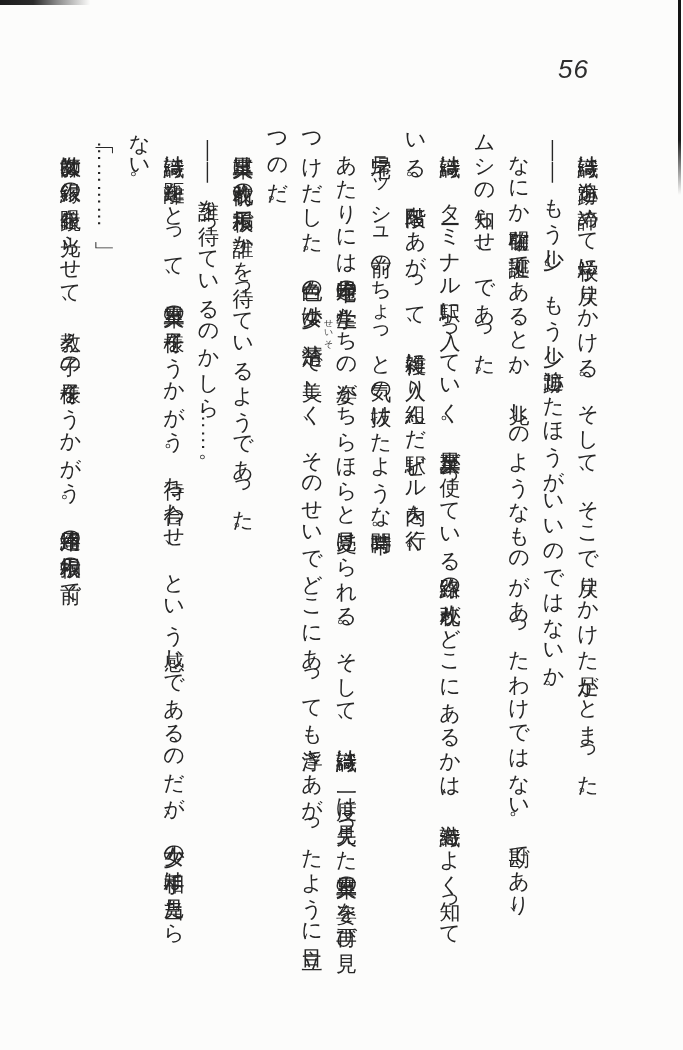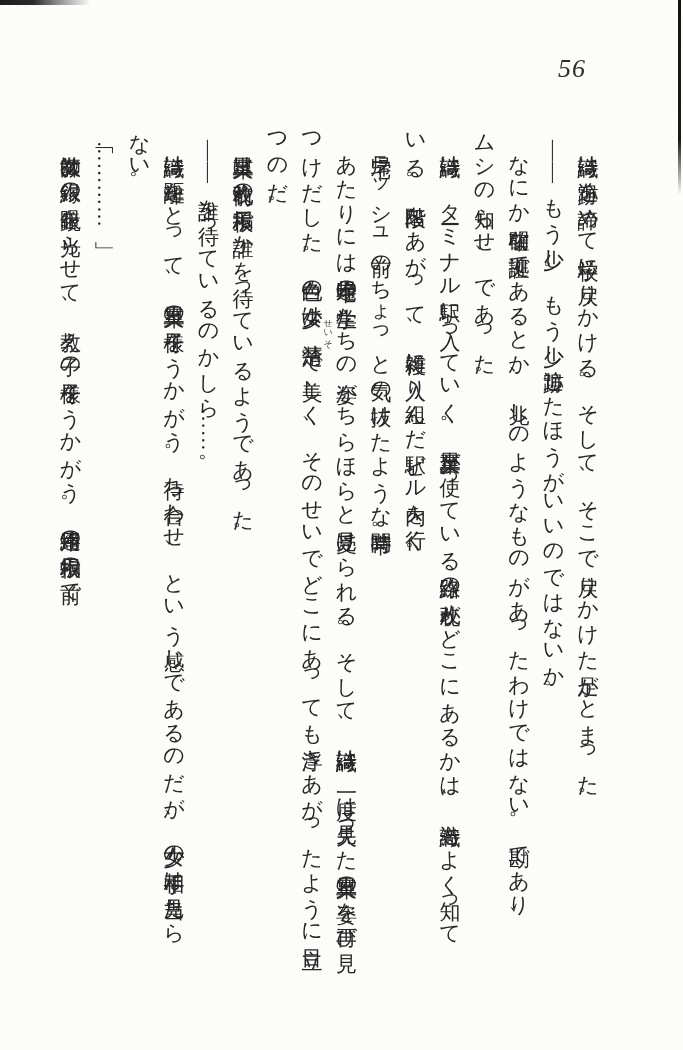--- a/index.html
+++ b/index.html
@@ -8,21 +8,21 @@
     width: 683px;
     height: 1050px;
     background: #ffffff;
     overflow: hidden;
   }
   .page {
     position: relative;
     width: 683px;
     height: 1050px;
     background: #fcfcfb;
-    font-family: Liberation Serif, serif;
+    font-family: Liberation Sans, sans-serif;
   }
   
   .smudge-top-left {
     position: absolute;
     top: 0; left: 0;
     width: 95px; height: 5px;
     background: linear-gradient(to right, #1c1c1c 0%, #2b2b2b 35%, #8a8a8a 60%, rgba(255,255,255,0) 95%);
   }
   .edge-right-line {
     position: absolute;

